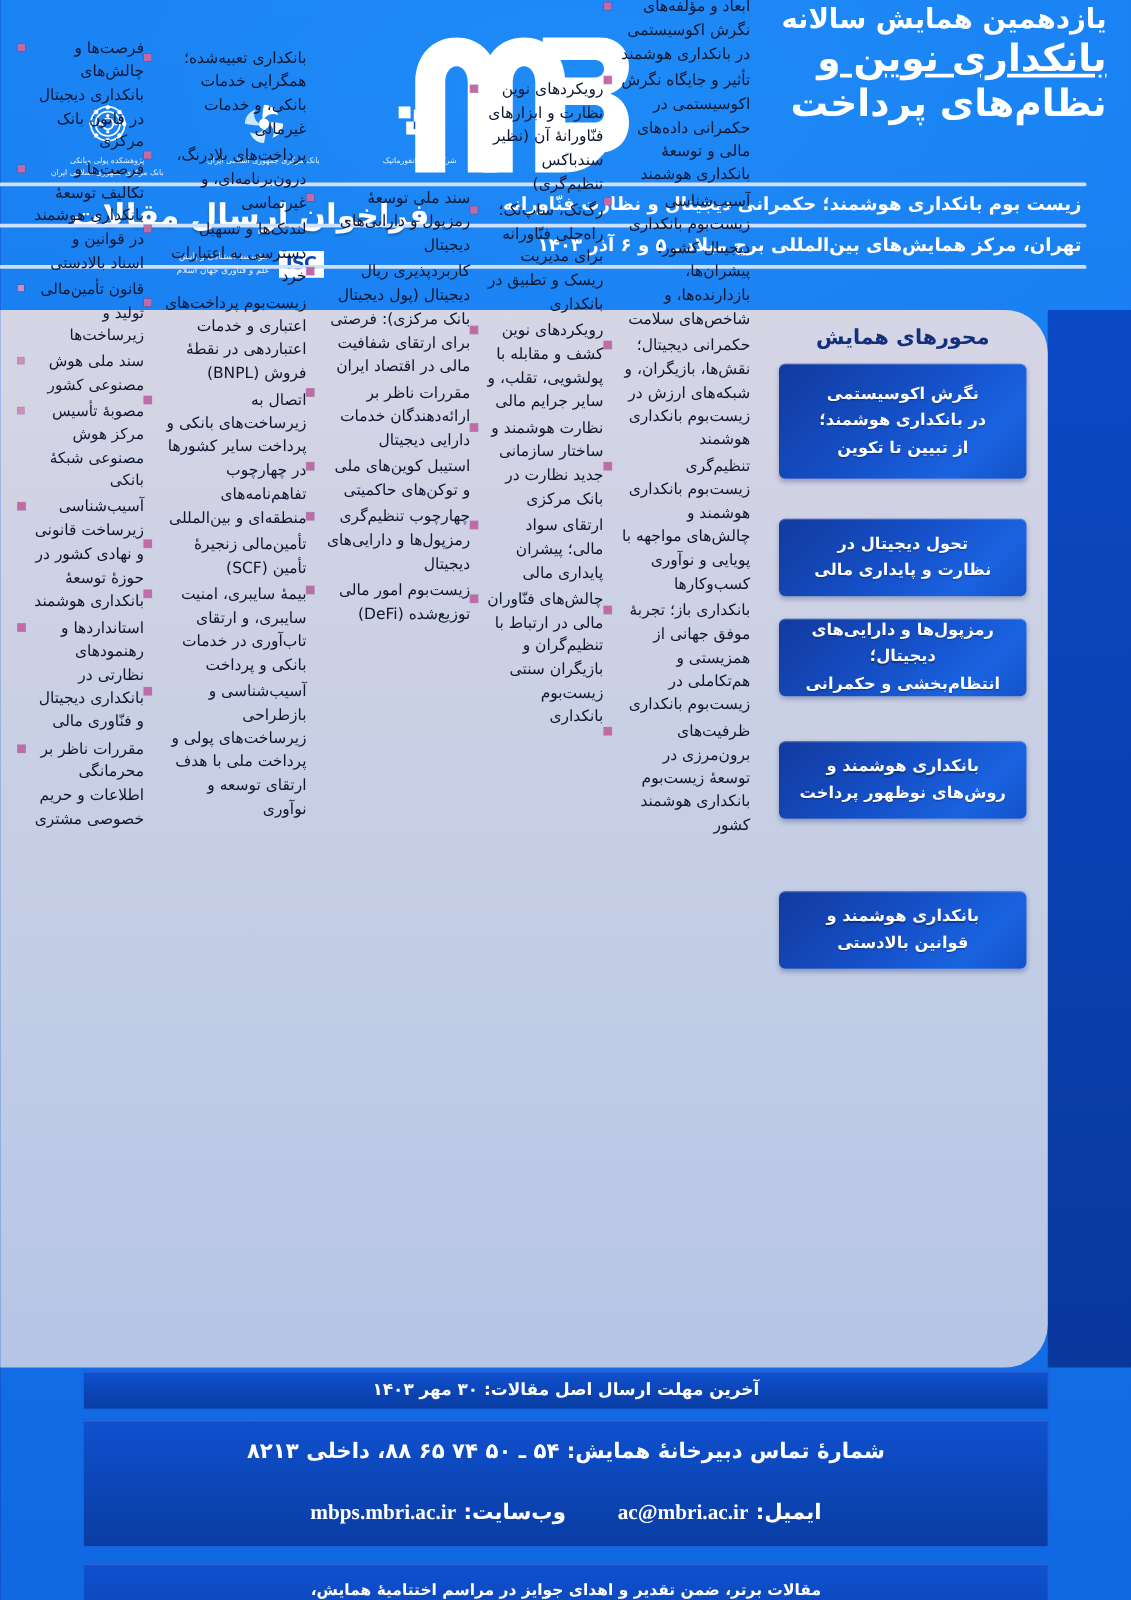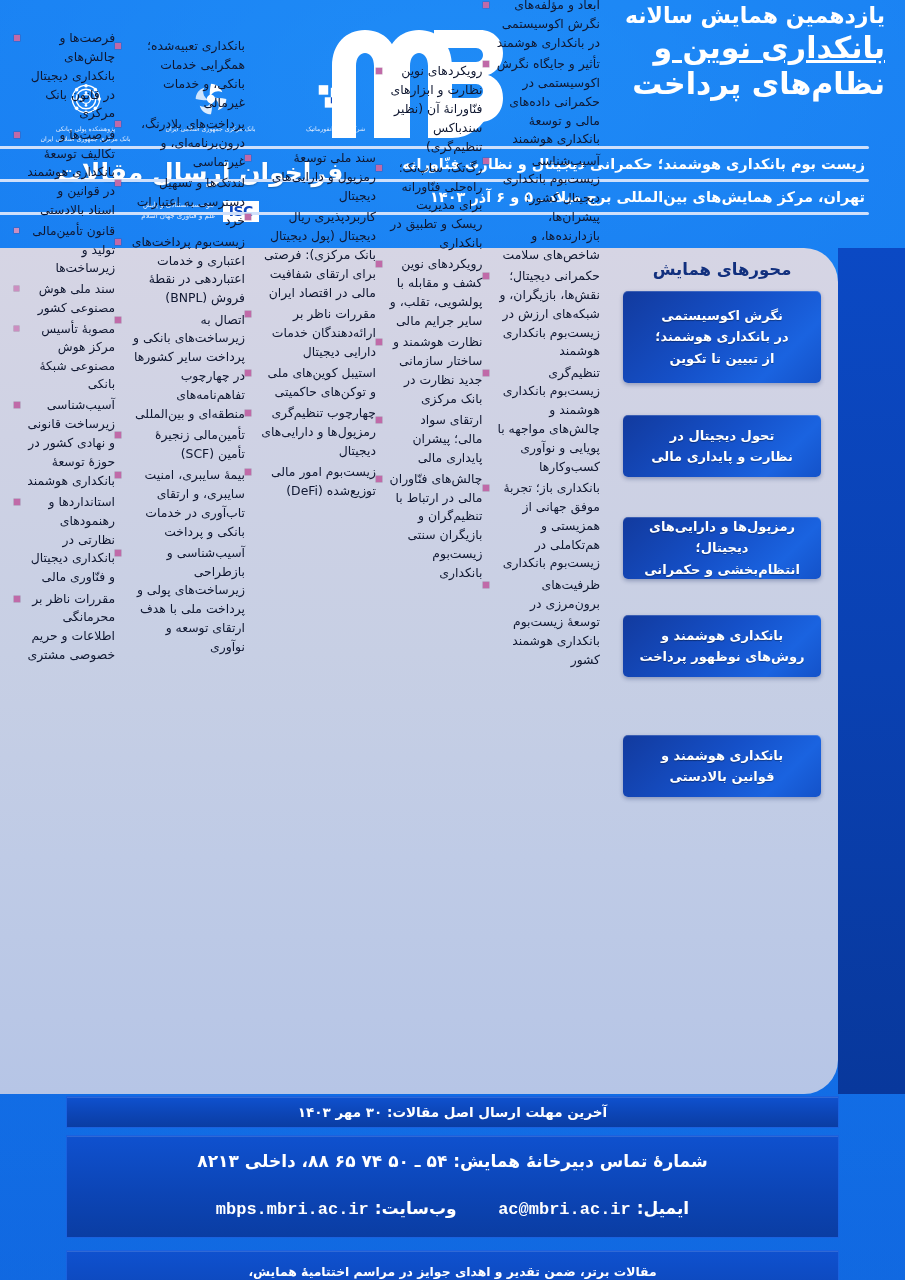--- a/index.html
+++ b/index.html
@@ -123,21 +123,21 @@
   .bar{
     margin:0 66px 0 66px;
     background:linear-gradient(180deg,#0f51cf 0%,#0c45b6 55%,#0a3da3 100%);
     border:1px solid #1a61df;
     color:#fff;text-align:center;box-sizing:border-box;
     box-shadow:inset 0 1px 0 rgba(255,255,255,.14);
   }
   .bar.deadline{padding:7px 10px;font-size:13.5px;font-weight:800;margin-bottom:7px;}
   .bar.contact{padding:9px 10px 10px;margin-bottom:12px;}
   .contact-line{font-size:17px;font-weight:800;line-height:1.9;}
-  .contact-line .lt{direction:ltr;display:inline-block;font-family:Liberation Mono, monospace;margin-top:17px;}
+  .contact-line .lt{direction:ltr;display:inline-block;font-family:Liberation Serif, serif;margin-top:17px;}
   .bar.note{padding:9px 10px 11px;}
   .note-line{font-size:12.4px;font-weight:700;line-height:2;}
 
   
   .rightband{
     position:absolute;right:0;top:248px;width:67px;height:846px;
     background:linear-gradient(180deg,#0b49c4 0%,#0a41b2 50%,#08389c 100%);
   }
 </style>
 </head>
@@ -253,21 +253,21 @@
   </div>
 
   <div class="rightband"></div>
 
   <div class="panel">
     <div class="panel-inner">
 
       <div class="axes-col">
         <div class="axes-title">محورهای همایش</div>
         <div class="axis-box" style="height:92px;margin-bottom:32px;">نگرش اکوسیستمی<br>در بانکداری هوشمند؛<br>از تبیین تا تکوین</div>
-        <div class="axis-box" style="height:62px;margin-bottom:40px;">تحول دیجیتال در<br>نظارت و پایداری مالی</div>
+        <div class="axis-box" style="height:62px;margin-bottom:18px;">تحول دیجیتال در<br>نظارت و پایداری مالی</div>
         <div class="axis-box" style="height:62px;margin-bottom:36px;">رمزپول‌ها و دارایی‌های دیجیتال؛<br>انتظام‌بخشی و حکمرانی</div>
         <div class="axis-box" style="height:62px;margin-bottom:58px;">بانکداری هوشمند و<br>روش‌های نوظهور پرداخت</div>
         <div class="axis-box" style="height:62px;">بانکداری هوشمند و<br>قوانین بالادستی</div>
       </div>
 
       <div class="lists-col">
 
         <div class="topic-group" style="height:162px;">
           <ul class="items">
             <li>

